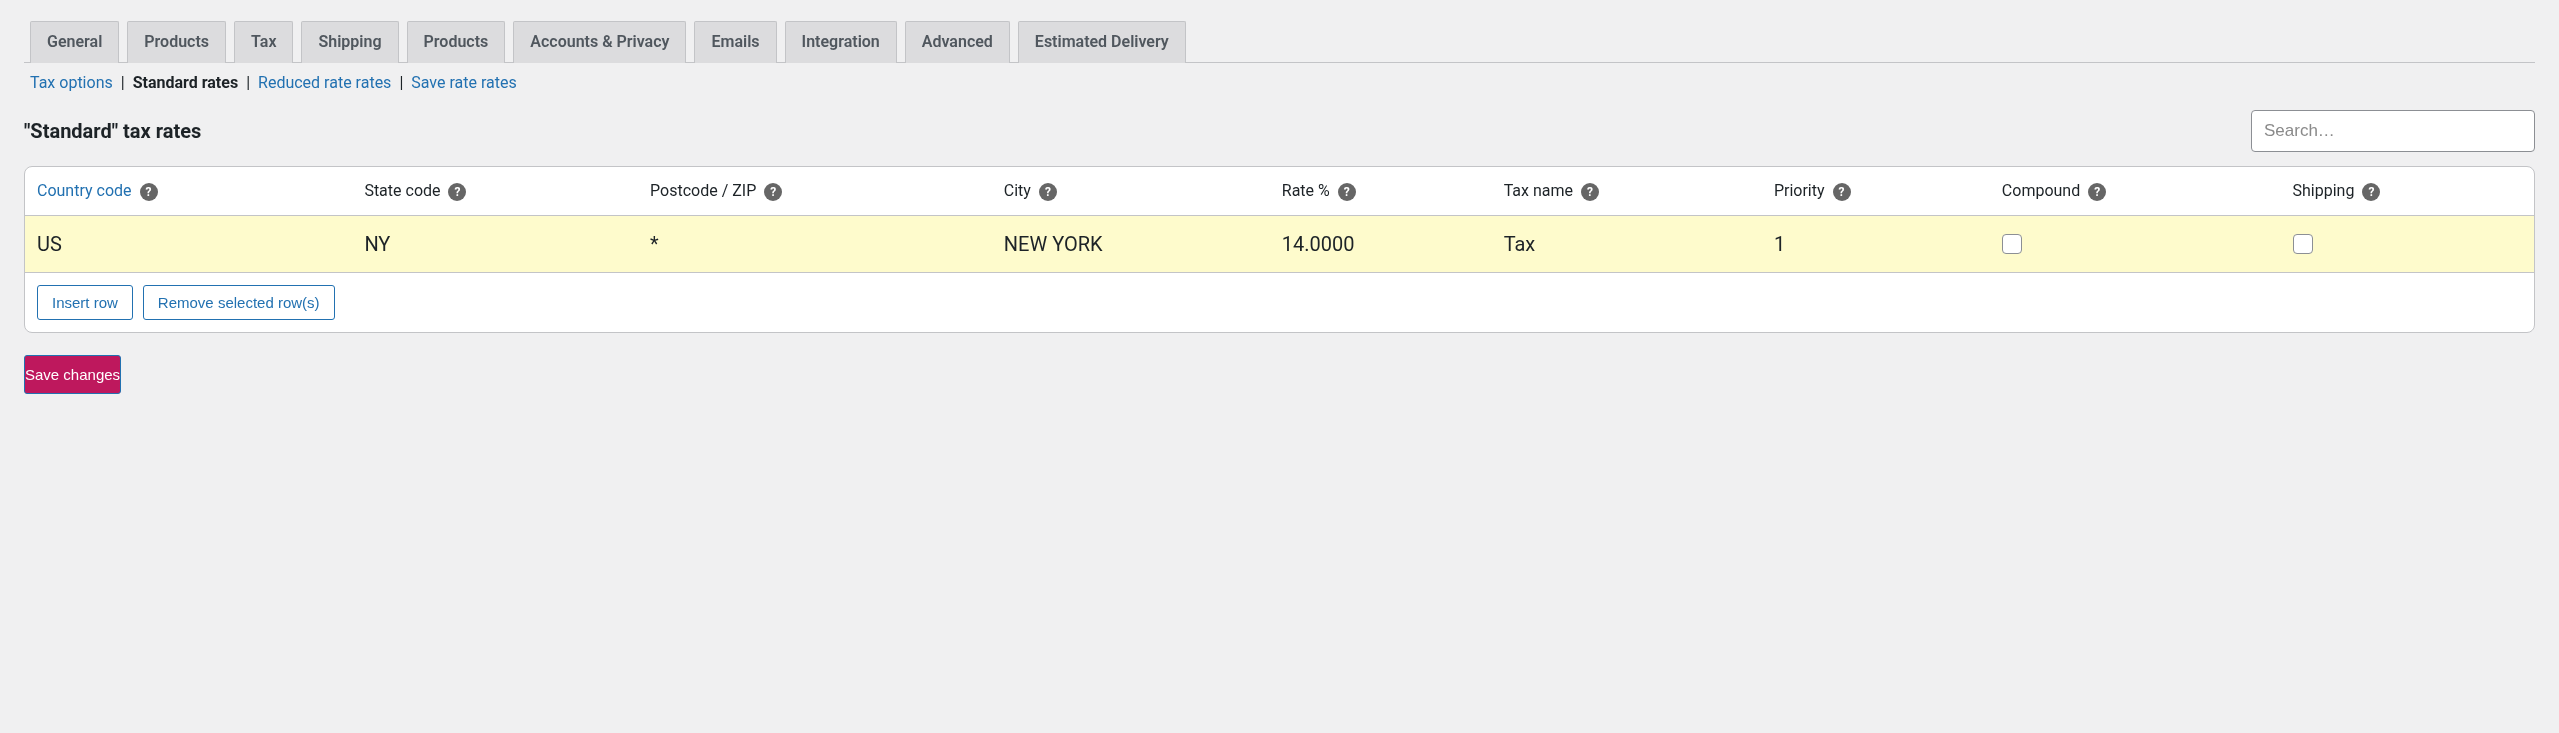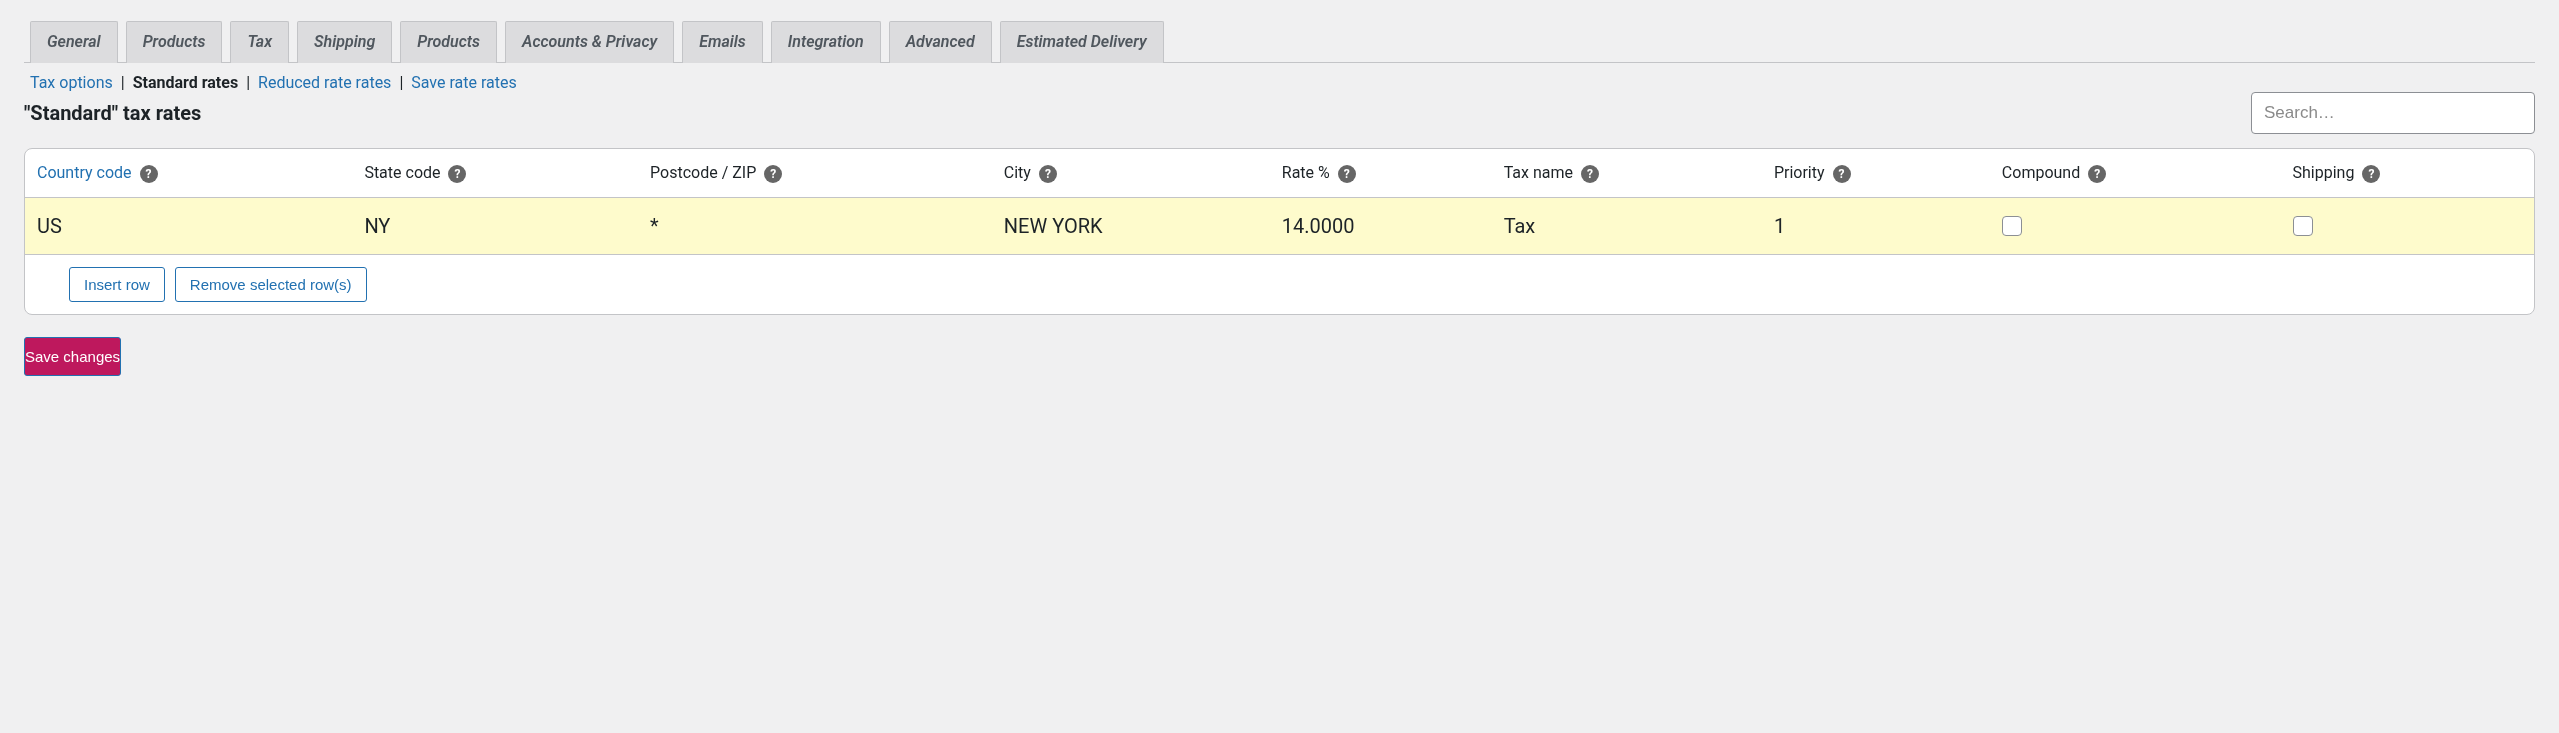--- a/index.html
+++ b/index.html
@@ -11,41 +11,41 @@
     font-size: 15px;
     color: #1d2327;
   }
 
   .tabs {
     display: flex;
     gap: 8px;
     border-bottom: 1px solid #c3c4c7;
     margin-bottom: 10px;
     padding-left: 6px;
-    font-style: italic;
   }
   .tab {
     background: #dcdcde;
     border: 1px solid #c3c4c7;
     border-bottom: none;
     padding: 10px 16px 12px;
     font-weight: 600;
     font-size: 16px;
     color: #50575e;
     cursor: pointer;
     position: relative;
     top: 1px;
     border-top-left-radius: 2px;
     border-top-right-radius: 2px;
   }
 
   .subnav {
     display: flex;
     gap: 8px;
     align-items: flex-start;
+    margin-bottom: 18px;
     font-size: 16px;
     padding-left: 6px;
   }
   .subnav a {
     color: #2271b1;
     text-decoration: none;
     cursor: pointer;
   }
   .subnav .current {
     color: #1d2327;
@@ -121,21 +121,20 @@
     border: 1px solid #8c8f94;
     border-radius: 4px;
     background: #fff;
     cursor: pointer;
   }
 
   .table-footer {
     display: flex;
     justify-content: space-between;
     padding: 12px;
-    margin-left: 32px;
   }
   .btn-group { display: flex; gap: 10px; }
   .btn {
     border: 1px solid #2271b1;
     background: #fff;
     color: #2271b1;
     padding: 8px 14px;
     font-size: 15px;
     border-radius: 3px;
     cursor: pointer;

